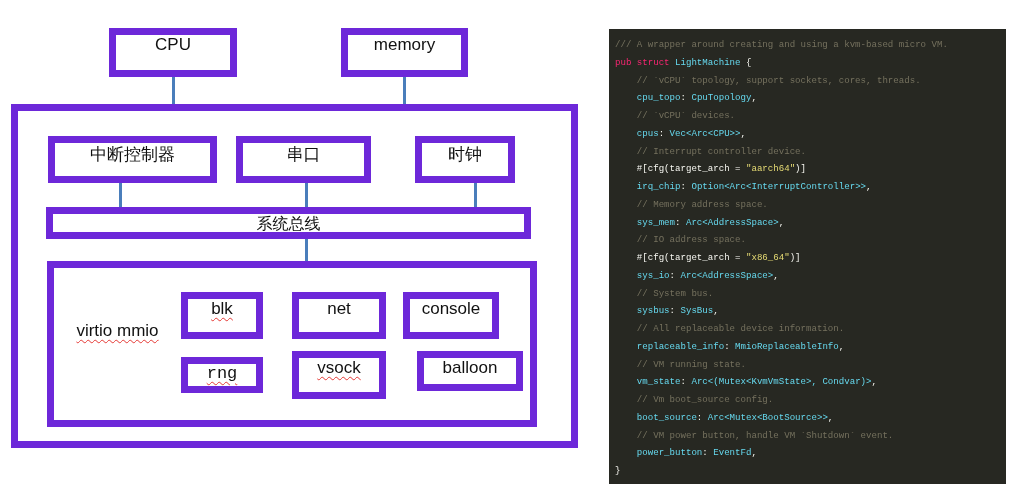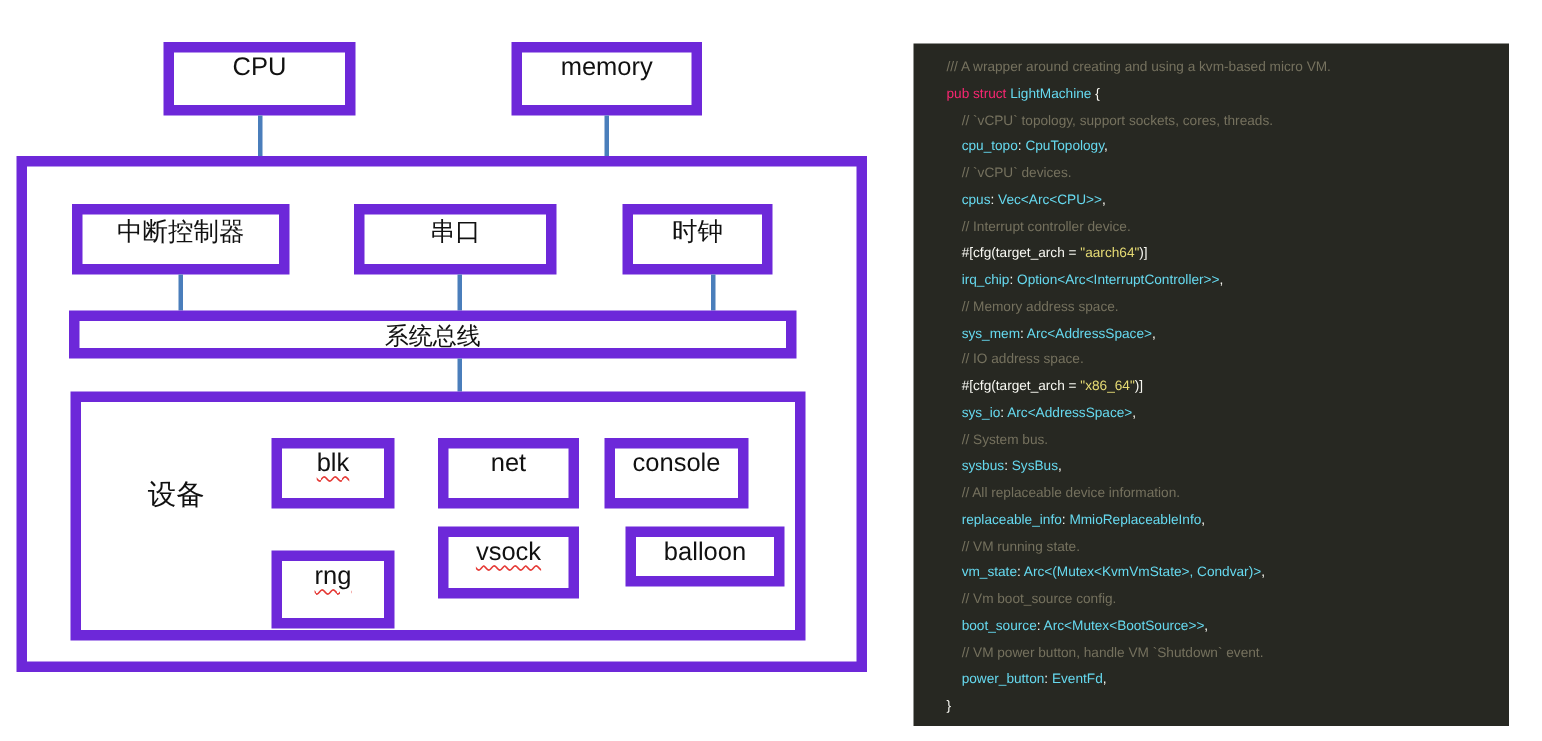--- a/index.html
+++ b/index.html
@@ -8,22 +8,22 @@
   .box { position: absolute; border: 7px solid #6d28d9; background: #fff; box-sizing: border-box;
          display: flex; align-items: flex-start; justify-content: center;
          font-family: "Liberation Sans", "DejaVu Sans", sans-serif; font-size: 17px; color: #111; }
   .line { position: absolute; width: 3px; background: #4a7ebb; }
   .wavy { text-decoration: underline wavy #e53935; text-decoration-thickness: 1px; text-underline-offset: 3px; }
   .virtio-label { position: absolute; text-align: center; font-family: "Liberation Sans", "DejaVu Sans", sans-serif;
                   font-size: 17px; line-height: 22px; color: #111; }
   .virtio-label .cn { font-size: 19px; }
 
   .code { position: absolute; left: 609px; top: 29px; width: 397px; height: 455px;
-          background: #272822; box-sizing: border-box; padding: 7px 0 0 22px;
-          font-family: Liberation Sans, sans-serif; font-size: 9.1px; line-height: 17.75px;
+          background: #272822; box-sizing: border-box; padding: 7px 0 0 6px;
+          font-family: Liberation Mono, monospace; font-size: 9.1px; line-height: 17.75px;
           white-space: pre; color: #f8f8f2; overflow: hidden; }
   .code .ln { display: block; height: 17.75px; }
   .c-com { color: #75715e; }
   .c-kw { color: #f92672; }
   .c-ty { color: #66d9ef; }
   .c-fld { color: #66d9ef; }
   .c-str { color: #e6db74; }
   .c-attr { color: #f8f8f2; }
   .c-punc { color: #f8f8f2; }
 </style>
@@ -35,21 +35,21 @@
     <span>CPU</span>
   </div>
   <div class="box" style="left:341px;top:28px;width:127px;height:49px;">
     <span>memory</span>
   </div>
   <div class="line" style="left:172px;top:77px;height:29px;"></div>
   <div class="line" style="left:403px;top:77px;height:29px;"></div>
 
   <div class="box" style="left:11px;top:104px;width:567px;height:344px;"></div>
 
-  <div class="box" style="left:48px;top:136px;width:145px;height:47px;">
+  <div class="box" style="left:48px;top:136px;width:169px;height:47px;">
     <span>中断控制器</span>
   </div>
   <div class="box" style="left:236px;top:136px;width:135px;height:47px;">
     <span>串口</span>
   </div>
   <div class="box" style="left:415px;top:136px;width:100px;height:47px;">
     <span>时钟</span>
   </div>
 
   <div class="line" style="left:119px;top:183px;height:25px;"></div>
@@ -58,33 +58,33 @@
 
   <div class="box" style="left:46px;top:207px;width:485px;height:32px;font-size:16px;">
     <span>系统总线</span>
   </div>
 
   <div class="line" style="left:305px;top:239px;height:24px;"></div>
 
   <div class="box" style="left:47px;top:261px;width:490px;height:166px;"></div>
 
   <div class="virtio-label" style="left:60px;top:320px;width:115px;">
-    <div class="cn">设备</div>
+    <div class="wavy">virtio mmio</div>
   </div>
 
   <div class="box" style="left:181px;top:292px;width:82px;height:47px;">
     <span class="wavy">blk</span>
   </div>
   <div class="box" style="left:292px;top:292px;width:94px;height:47px;">
     <span>net</span>
   </div>
   <div class="box" style="left:403px;top:292px;width:96px;height:47px;">
     <span>console</span>
   </div>
-  <div class="box" style="left:181px;top:367px;width:82px;height:52px;">
+  <div class="box" style="left:181px;top:357px;width:82px;height:36px;font-family:Liberation Mono, monospace;">
     <span class="wavy">rng</span>
   </div>
   <div class="box" style="left:292px;top:351px;width:94px;height:48px;">
     <span class="wavy">vsock</span>
   </div>
   <div class="box" style="left:417px;top:351px;width:106px;height:40px;">
     <span>balloon</span>
   </div>
 </div>
 

